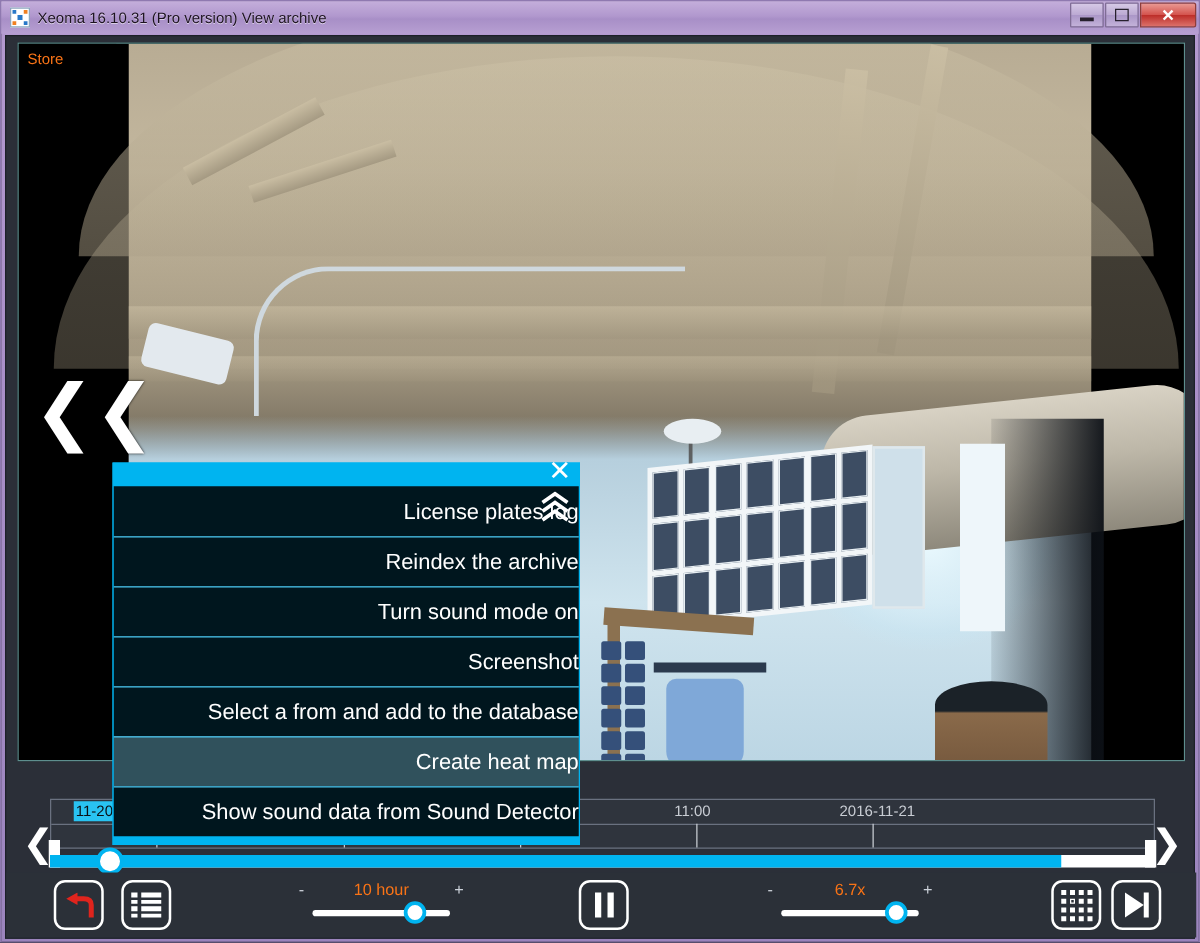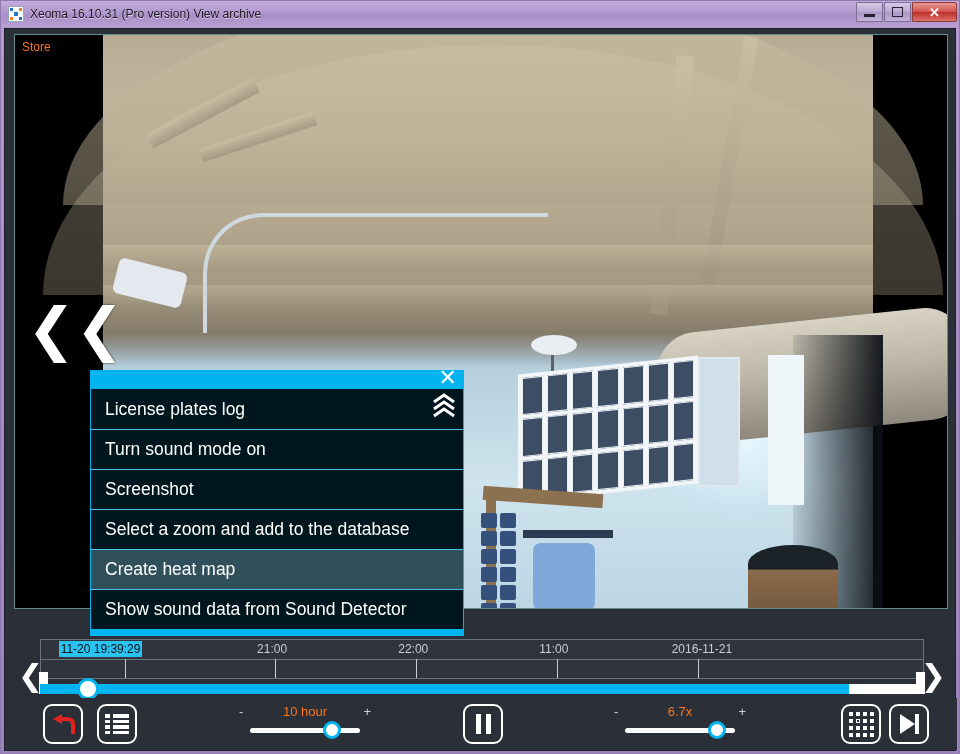--- a/index.html
+++ b/index.html
@@ -166,20 +166,21 @@
     font-family:"DejaVu Sans", sans-serif;
   }
   #popup-items { background:#00b4f0; padding: 0 0 6px 0; }
   .menu-item {
     height: 40px; display:flex; align-items:center;
     padding-left: 14px;
     background: rgba(0,0,0,0.88);
     color: #fff; font-size: 17.5px;
     border-top: 1px solid #4dc6ee;
     position: relative;
+    justify-content: flex-end;
   }
   .menu-item:first-child { border-top: none; }
   .menu-item.hover { background: rgba(58,58,58,0.82); }
 
   
   #timeline-area {
     position: absolute; left: 9px; top: 610px; width: 934px; height: 62px;
   }
   #tl-left-arrow, #tl-right-arrow {
     position:absolute; top: 22px; color:#fff; font-size: 30px; line-height: 30px;
@@ -410,27 +411,30 @@
           <path d="M3 9 L13 2 L23 9" fill="none" stroke="#ffffff" stroke-width="3"></path>
           <path d="M3 16 L13 9 L23 16" fill="none" stroke="#ffffff" stroke-width="3"></path>
           <path d="M3 23 L13 16 L23 23" fill="none" stroke="#ffffff" stroke-width="3"></path>
         </svg>
       </div>
       <div id="popup-items">
         <div class="menu-item">
           <span>License plates log</span>
         </div>
         <div class="menu-item">
+          <span>Reindex the archive</span>
+        </div>
+        <div class="menu-item">
           <span>Turn sound mode on</span>
         </div>
         <div class="menu-item">
           <span>Screenshot</span>
         </div>
         <div class="menu-item">
-          <span>Select a zoom and add to the database</span>
+          <span>Select a from and add to the database</span>
         </div>
         <div class="menu-item hover">
           <span>Create heat map</span>
         </div>
         <div class="menu-item">
           <span>Show sound data from Sound Detector</span>
         </div>
       </div>
     </div>
 

